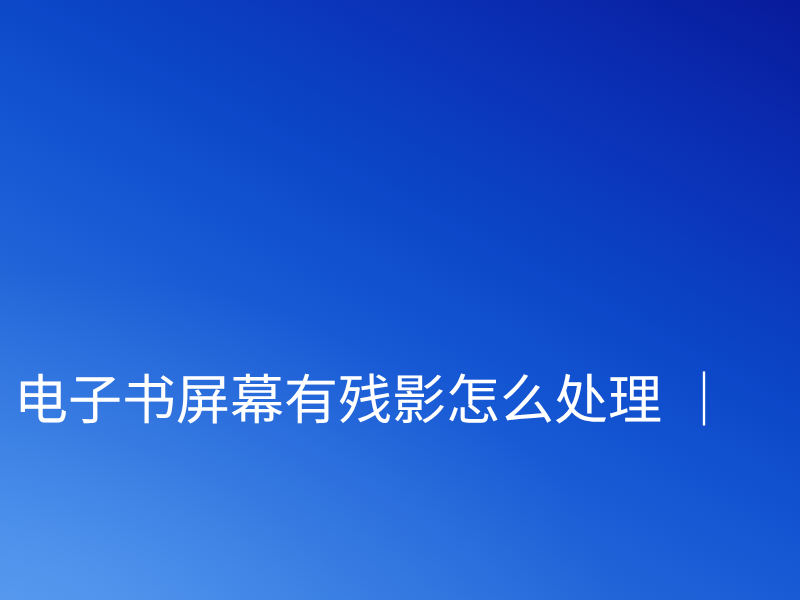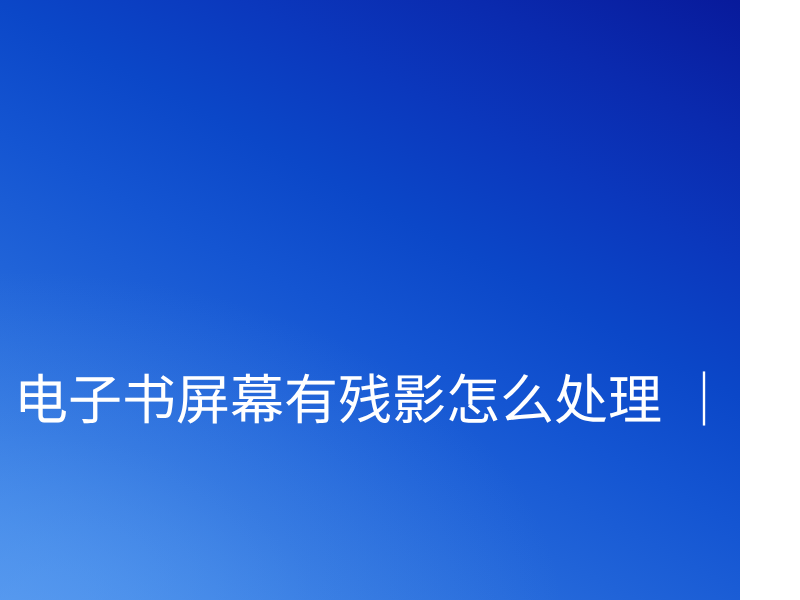--- a/index.html
+++ b/index.html
@@ -10,37 +10,36 @@
     height: 600px;
     overflow: hidden;
   }
 
   body {
     font-family: "Liberation Sans", "DejaVu Sans", sans-serif;
   }
 
   #title-card {
     position: relative;
-    width: 740px;
+    width: 800px;
     height: 600px;
     overflow: hidden;
     
     background-color: #0b47c8;
     background-image:
       linear-gradient(208deg,
         #081a9b 0%,
         #0a2aae 14%,
         #0b38bd 27%,
         #0b47c8 40%,
         #1455d2 53%,
         #2063d8 66%,
         #2d72de 79%,
         #3b82e6 92%,
         #4389ea 100%);
-    text-align: center;
   }
 
   
   #title-card::after {
     content: "";
     position: absolute;
     inset: 0;
     background-image:
       radial-gradient(120% 95% at 2% 104%,
         rgba(104, 168, 244, 0.55) 0%,

